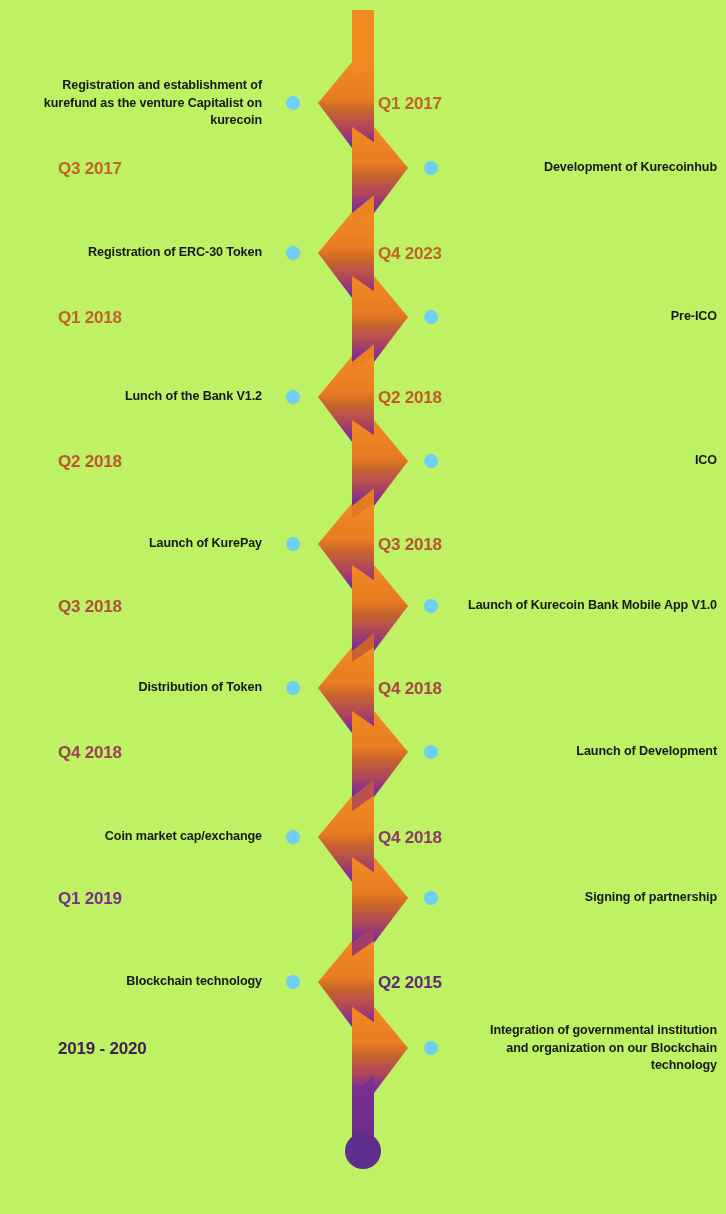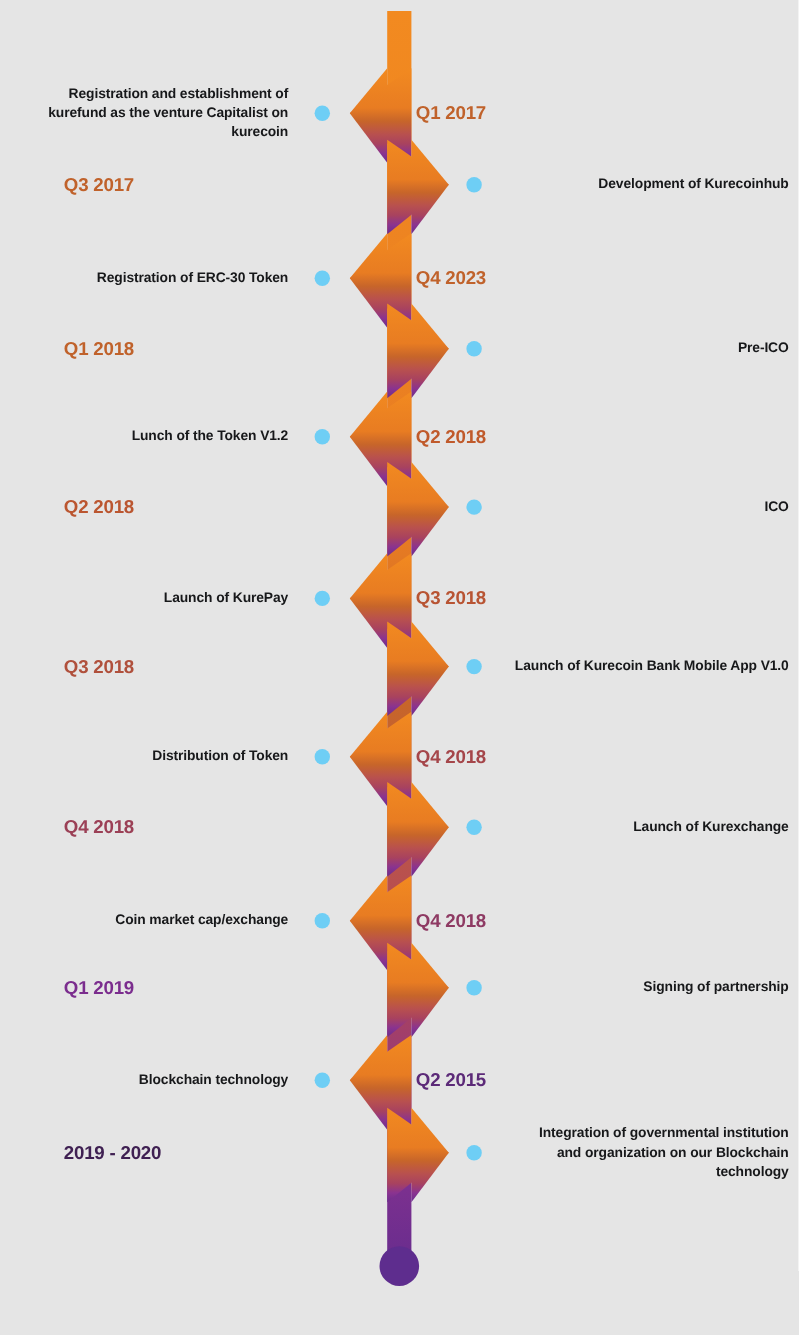--- a/index.html
+++ b/index.html
@@ -14,21 +14,21 @@
   body {
     font-family: "Liberation Sans", "DejaVu Sans", sans-serif;
     position: relative;
     overflow: hidden;
   }
 
   #timeline-root {
     position: relative;
     width: 726px;
     height: 1214px;
-    background: #e5e5e5;
+    background: #bef264;
   }
 
   
   #ribbon-layer {
     position: absolute;
     left: 0;
     top: 0;
     width: 726px;
     height: 1214px;
     z-index: 1;
@@ -189,21 +189,21 @@
     <div class="date-label vcenter" style="color:#C0622B">Q4 2023</div>
   </div>
 
   <div class="tl-row side-right" style="top:317px">
     <div class="date-label vcenter" style="color:#C0622B">Q1 2018</div>
     <div class="dot vcenter"></div>
     <div class="milestone-label vcenter">Pre-ICO</div>
   </div>
 
   <div class="tl-row side-left" style="top:397px">
-    <div class="milestone-label vcenter">Lunch of the Token V1.2</div>
+    <div class="milestone-label vcenter">Lunch of the Bank V1.2</div>
     <div class="dot vcenter"></div>
     <div class="date-label vcenter" style="color:#C05A2B">Q2 2018</div>
   </div>
 
   <div class="tl-row side-right" style="top:461px">
     <div class="date-label vcenter" style="color:#BB5630">Q2 2018</div>
     <div class="dot vcenter"></div>
     <div class="milestone-label vcenter">ICO</div>
   </div>
 
@@ -221,21 +221,21 @@
 
   <div class="tl-row side-left" style="top:688px">
     <div class="milestone-label vcenter">Distribution of Token</div>
     <div class="dot vcenter"></div>
     <div class="date-label vcenter" style="color:#A5464A">Q4 2018</div>
   </div>
 
   <div class="tl-row side-right" style="top:752px">
     <div class="date-label vcenter" style="color:#9B4056">Q4 2018</div>
     <div class="dot vcenter"></div>
-    <div class="milestone-label vcenter">Launch of Kurexchange</div>
+    <div class="milestone-label vcenter">Launch of Development</div>
   </div>
 
   <div class="tl-row side-left" style="top:837px">
     <div class="milestone-label vcenter">Coin market cap/exchange</div>
     <div class="dot vcenter"></div>
     <div class="date-label vcenter" style="color:#8E3A63">Q4 2018</div>
   </div>
 
   <div class="tl-row side-right" style="top:898px">
     <div class="date-label vcenter" style="color:#7B2D8E">Q1 2019</div>

